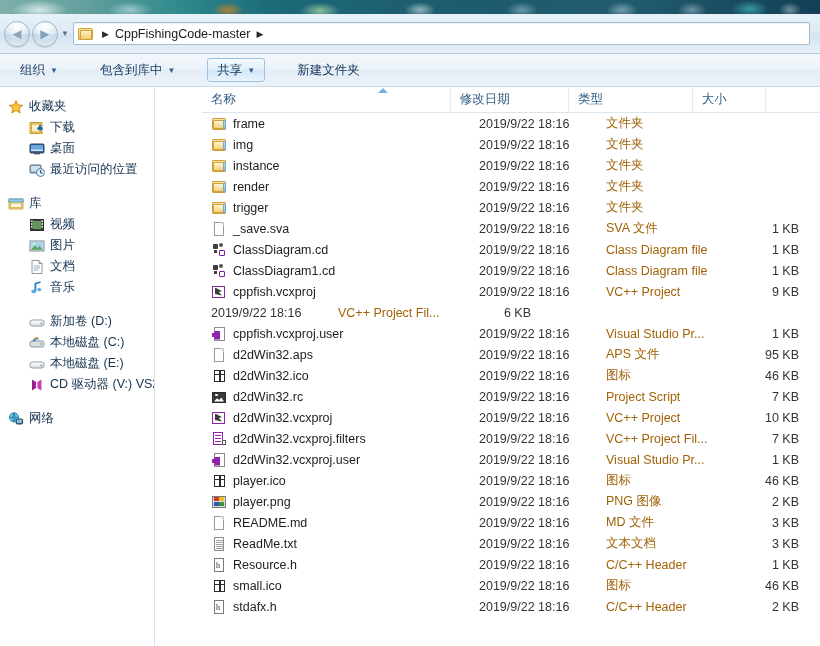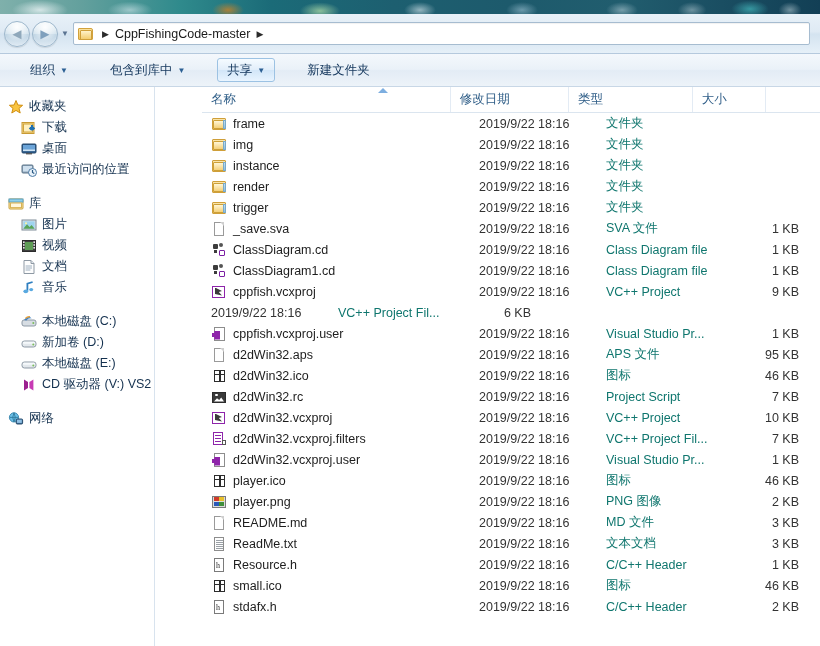--- a/index.html
+++ b/index.html
@@ -77,21 +77,21 @@
     border: 1px solid #cf9f3a; border-radius: 1px;
   }
   .crumb-sep { color: #2b2b2b; font-size: 9px; padding: 0 6px; }
   .crumb-text { color: #1a1a1a; font-size: 12.5px; }
 
   
   .toolbar {
     position: absolute; top: 54px; left: 0; width: 820px; height: 33px;
     background: linear-gradient(to bottom, #f4f8fc 0%, #eaf1f8 48%, #e3ecf5 52%, #edf3f9 100%);
     border-bottom: 1px solid #c8d7e6;
-    display: flex; align-items: center; padding-left: 20px; gap: 3px;
+    display: flex; align-items: center; padding-left: 10px; gap: 3px;
   }
   .tb-item {
     height: 24px; padding: 0 9px; display: flex; align-items: center; gap: 5px;
     color: #12355b; font-size: 12.5px; border: 1px solid transparent; border-radius: 3px;
   }
   .tb-item.active {
     background: linear-gradient(to bottom, #f5fbff 0%, #e2eefa 48%, #d2e6f8 52%, #e8f4ff 100%);
     border: 1px solid #9cc2e3;
     box-shadow: inset 0 0 1px #fff;
     text-align: center;
@@ -104,21 +104,21 @@
 
   .sidebar {
     position: absolute; left: 0; top: 0; width: 155px; height: 559px;
     background: #ffffff; border-right: 1px solid #d8e3ee;
     padding-top: 9px; overflow: hidden;
   }
   .nav-row {
     height: 21px; display: flex; align-items: center; gap: 5px;
     font-size: 12.5px; color: #14314f; padding-left: 8px; white-space: nowrap;
   }
-  .nav-row.child { padding-left: 21px; }
+  .nav-row.child { padding-left: 29px; }
   .nav-row.header { font-weight: normal; }
   .nav-spacer { height: 13px; }
   .ico { width: 16px; height: 16px; flex: none; position: relative; }
 
   
   .filelist { position: absolute; left: 156px; top: 0; width: 664px; height: 559px; background: #fff; padding-left: 46px; }
   .col-headers {
     height: 26px; display: flex; align-items: flex-end;
     border-bottom: 1px solid #dbe5ef; position: relative;
     background: #fff;
@@ -137,21 +137,21 @@
     width: 0; height: 0; border-left: 5px solid transparent; border-right: 5px solid transparent;
     border-bottom: 5px solid #7daee0;
   }
 
   .rows { position: relative; }
   .row {
     height: 21px; display: flex; align-items: center; font-size: 12.5px; color: #1d1d1d;
   }
   .cell-name { width: 268px; display: flex; align-items: center; gap: 6px; padding-left: 9px; overflow: hidden; white-space: nowrap; }
   .cell-date { width: 127px; padding-left: 9px; color: #333; white-space: nowrap; }
-  .cell-type { width: 133px; padding-left: 9px; color: #0f766e; white-space: nowrap; overflow: hidden; }
+  .cell-type { width: 133px; padding-left: 9px; color: #a16207; white-space: nowrap; overflow: hidden; }
   .cell-size { width: 78px; padding-right: 9px; color: #333; text-align: right; white-space: nowrap; }
 
   
   .fi { width: 16px; height: 16px; flex: none; position: relative; }
 
   
   .fi-folder .fb { position:absolute; left:1px; top:2px; width:14px; height:12px;
      background: linear-gradient(to bottom,#fbe6ac,#edbe56); border:1px solid #cf9f39; border-radius:1px; }
   .fi-folder .ff { position:absolute; left:2px; top:4px; width:11px; height:9px;
      background: linear-gradient(to bottom,#fff6d6,#f4d079); border:1px solid #cda038; border-radius:1px; }
@@ -297,47 +297,47 @@
           <span>最近访问的位置</span>
         </div>
         <div class="nav-spacer"></div>
         <div class="nav-row header">
           <span class="ico"><svg width="16" height="16" viewBox="0 0 16 16">
               <rect x="1" y="3" width="14" height="10" rx="1" fill="#ffe9a8" stroke="#c9a13e"></rect>
               <rect x="1" y="3" width="14" height="3" fill="#8fd0ea" stroke="#5ba2c4"></rect>
               <rect x="2.5" y="7" width="11" height="4.6" fill="#fff7dd" stroke="#d7b256"></rect>
             </svg></span>
           <span>库</span>
-        </div>
-        <div class="nav-row child">
-          <span class="ico"><svg width="16" height="16" viewBox="0 0 16 16">
-              <rect x="1" y="3" width="14" height="10" fill="#dfe6ec" stroke="#7e8b98"></rect>
-              <rect x="2.3" y="4.3" width="11.4" height="7.4" fill="#9fd3ef"></rect>
-              <circle cx="5" cy="6.3" r="1.1" fill="#fdf4a8"></circle>
-              <path d="M2.3 11.7 L6 7.2 L8.6 10 L10.6 8 L13.7 11.7 Z" fill="#5aa457"></path>
-            </svg></span>
-          <span>图片</span>
         </div>
         <div class="nav-row child">
           <span class="ico"><svg width="16" height="16" viewBox="0 0 16 16">
               <rect x="1.5" y="2.5" width="13" height="11" fill="#3f3f3f" stroke="#2b2b2b"></rect>
               <rect x="4" y="4" width="8" height="8" fill="#5e9c55"></rect>
               <g fill="#e8e8e8">
                 <rect x="2" y="3.4" width="1.6" height="1.6"></rect>
                 <rect x="2" y="6.2" width="1.6" height="1.6"></rect>
                 <rect x="2" y="9" width="1.6" height="1.6"></rect>
                 <rect x="12.4" y="3.4" width="1.6" height="1.6"></rect>
                 <rect x="12.4" y="6.2" width="1.6" height="1.6"></rect>
                 <rect x="12.4" y="9" width="1.6" height="1.6"></rect>
               </g>
             </svg></span>
           <span>视频</span>
         </div>
         <div class="nav-row child">
           <span class="ico"><svg width="16" height="16" viewBox="0 0 16 16">
+              <rect x="1" y="3" width="14" height="10" fill="#dfe6ec" stroke="#7e8b98"></rect>
+              <rect x="2.3" y="4.3" width="11.4" height="7.4" fill="#9fd3ef"></rect>
+              <circle cx="5" cy="6.3" r="1.1" fill="#fdf4a8"></circle>
+              <path d="M2.3 11.7 L6 7.2 L8.6 10 L10.6 8 L13.7 11.7 Z" fill="#5aa457"></path>
+            </svg></span>
+          <span>图片</span>
+        </div>
+        <div class="nav-row child">
+          <span class="ico"><svg width="16" height="16" viewBox="0 0 16 16">
               <path d="M3 1.5 h7 l3 3 v10 h-10 z" fill="#fdfdfd" stroke="#8e99a4"></path>
               <path d="M10 1.5 v3 h3" fill="#e4e9ee" stroke="#8e99a4"></path>
               <g stroke="#9fb0c0" stroke-width="1">
                 <line x1="4.6" y1="7" x2="11" y2="7"></line>
                 <line x1="4.6" y1="9" x2="11" y2="9"></line>
                 <line x1="4.6" y1="11" x2="9.4" y2="11"></line>
               </g>
             </svg></span>
           <span>文档</span>
         </div>
@@ -345,34 +345,34 @@
           <span class="ico"><svg width="16" height="16" viewBox="0 0 16 16">
               <path d="M11.6 2 L6.4 3.6 v7.1" stroke="#2f7fc0" stroke-width="1.8" fill="none"></path>
               <ellipse cx="4.8" cy="11.3" rx="2.4" ry="1.9" fill="#59a9e0"></ellipse>
               <ellipse cx="10.2" cy="9.6" rx="2" ry="1.6" fill="#59a9e0"></ellipse>
             </svg></span>
           <span>音乐</span>
         </div>
         <div class="nav-spacer"></div>
         <div class="nav-row child">
           <span class="ico"><svg width="16" height="16" viewBox="0 0 16 16">
+              <rect x="1" y="6" width="14" height="6" rx="2.4" fill="#e3e8ec" stroke="#8d99a5"></rect>
+              <rect x="1.8" y="6.7" width="12.4" height="2" rx="1" fill="#f6f9fb"></rect>
+              <circle cx="12.3" cy="9.6" r="1" fill="#7bbd5c"></circle>
+            </svg></span>
+          <span>新加卷 (D:)</span>
+        </div>
+        <div class="nav-row child">
+          <span class="ico"><svg width="16" height="16" viewBox="0 0 16 16">
               <rect x="1" y="6" width="14" height="6" rx="2" fill="#d7dde3" stroke="#8d99a5"></rect>
               <circle cx="12.3" cy="9" r="1" fill="#7bbd5c"></circle>
               <path d="M3 6 q3-4 6-3 l1.6 1.4 q-3.6-0.6-5.2 2z" fill="#3e82c6"></path>
               <path d="M4.4 4.4 q2-2 4.6-1.6" stroke="#e8a13a" stroke-width="1.4" fill="none"></path>
             </svg></span>
           <span>本地磁盘 (C:)</span>
-        </div>
-        <div class="nav-row child">
-          <span class="ico"><svg width="16" height="16" viewBox="0 0 16 16">
-              <rect x="1" y="6" width="14" height="6" rx="2.4" fill="#e3e8ec" stroke="#8d99a5"></rect>
-              <rect x="1.8" y="6.7" width="12.4" height="2" rx="1" fill="#f6f9fb"></rect>
-              <circle cx="12.3" cy="9.6" r="1" fill="#7bbd5c"></circle>
-            </svg></span>
-          <span>新加卷 (D:)</span>
         </div>
         <div class="nav-row child">
           <span class="ico"><svg width="16" height="16" viewBox="0 0 16 16">
               <rect x="1" y="6" width="14" height="6" rx="2.4" fill="#e3e8ec" stroke="#8d99a5"></rect>
               <rect x="1.8" y="6.7" width="12.4" height="2" rx="1" fill="#f6f9fb"></rect>
               <circle cx="12.3" cy="9.6" r="1" fill="#7bbd5c"></circle>
             </svg></span>
           <span>本地磁盘 (E:)</span>
         </div>
         <div class="nav-row child">

